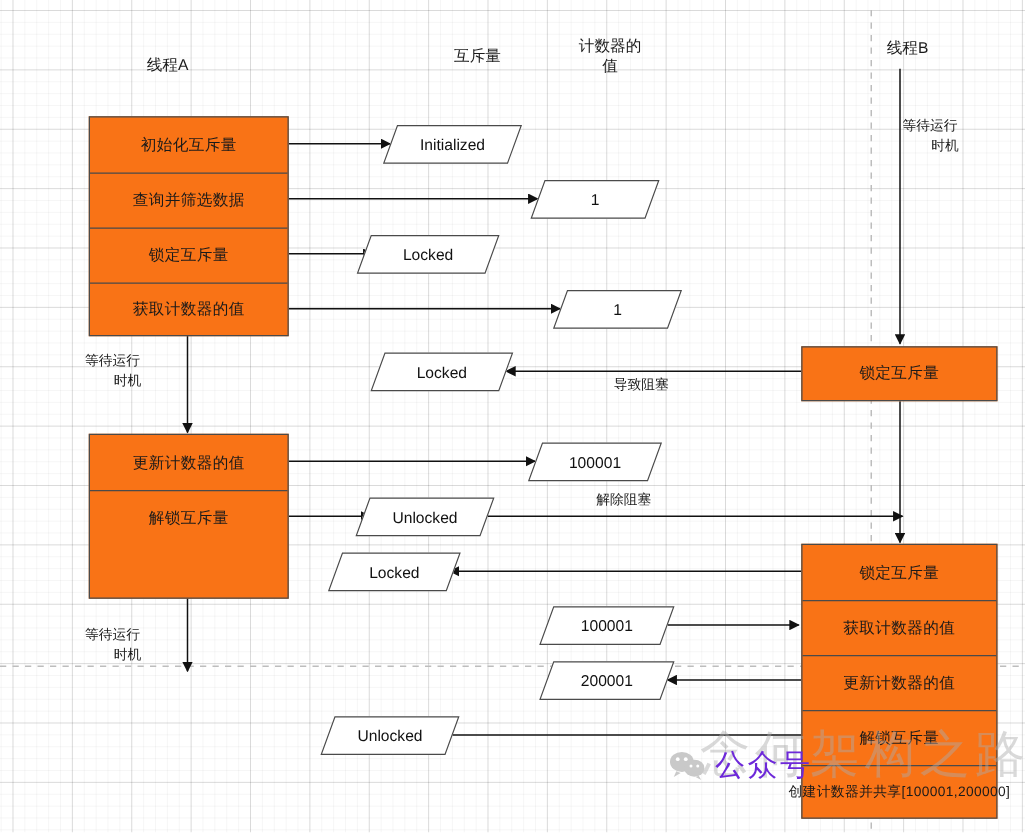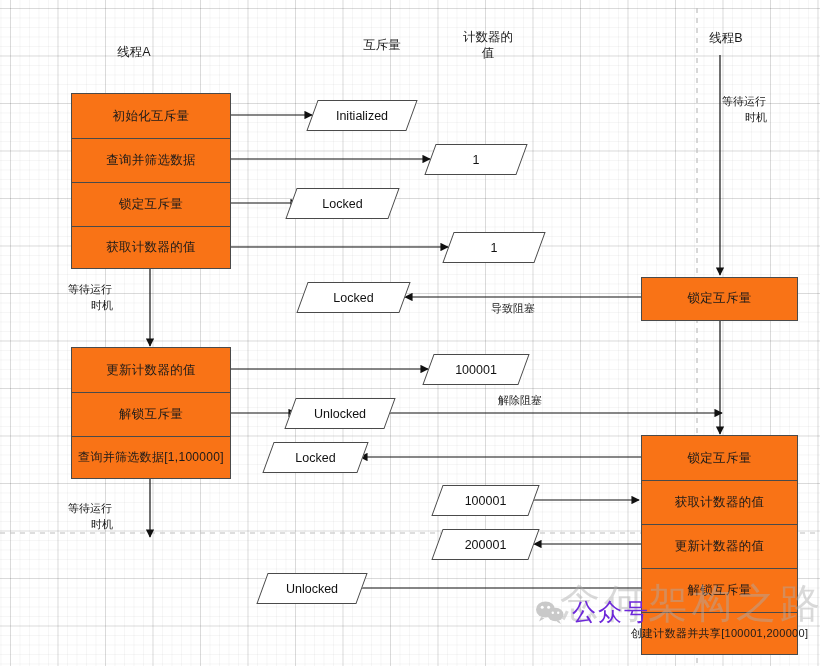--- a/index.html
+++ b/index.html
@@ -156,21 +156,20 @@
   <div class="boxrow" style="height:44px;">锁定互斥量</div>
   <div class="boxrow" style="height:42px;">获取计数器的值</div>
 </div>
 
 <div class="lbl" style="left:68px;top:281px;width:68px;text-align:left;">等待运行</div>
 <div class="lbl" style="left:68px;top:297px;width:68px;text-align:center;">时机</div>
 
 <div class="boxgroup" style="left:71px;top:347px;width:160px;height:132px;">
   <div class="boxrow" style="height:44px;">更新计数器的值</div>
   <div class="boxrow" style="height:44px;">解锁互斥量</div>
-  <div class="boxrow" style="height:42px;font-size:12px;">查询并筛选数据[1,100000]</div>
 </div>
 
 <div class="lbl" style="left:68px;top:500px;width:68px;text-align:left;">等待运行</div>
 <div class="lbl" style="left:68px;top:516px;width:68px;text-align:center;">时机</div>
 
 <div class="lbl" style="left:722px;top:93px;width:68px;text-align:left;">等待运行</div>
 <div class="lbl" style="left:722px;top:109px;width:68px;text-align:center;">时机</div>
 
 <div class="boxgroup" style="left:641px;top:277px;width:157px;height:44px;">
   <div class="boxrow" style="height:41.5px;">锁定互斥量</div>
@@ -234,21 +233,21 @@
   <span class="ptxt">200001</span>
 </div>
 
 <div class="para" style="left:262px;top:573px;width:100px;height:31px;">
   <span class="skew"></span>
   <span class="ptxt">Unlocked</span>
 </div>
 
 <div class="lbl" style="left:478px;top:300px;width:70px;">导致阻塞</div>
 
-<div class="lbl" style="left:485px;top:392px;width:70px;">解除阻塞</div>
+<div class="lbl" style="left:464px;top:392px;width:70px;">解除阻塞</div>
 
 <div id="wm-ghost">念何架构之路</div>
 
 <div id="watermark">
   <svg width="30" height="24" viewBox="0 0 30 24">
     <ellipse cx="10.5" cy="9.5" rx="9.5" ry="8" fill="#c9c9c9"></ellipse>
     <path d="M6 17 L4 21.5 L9.5 18.3 Z" fill="#c9c9c9"></path>
     <circle cx="7.2" cy="7.3" r="1.5" fill="#ffffff"></circle>
     <circle cx="13.6" cy="7.3" r="1.5" fill="#ffffff"></circle>
     <ellipse cx="20.5" cy="14.5" rx="8" ry="6.8" fill="#c9c9c9"></ellipse>

